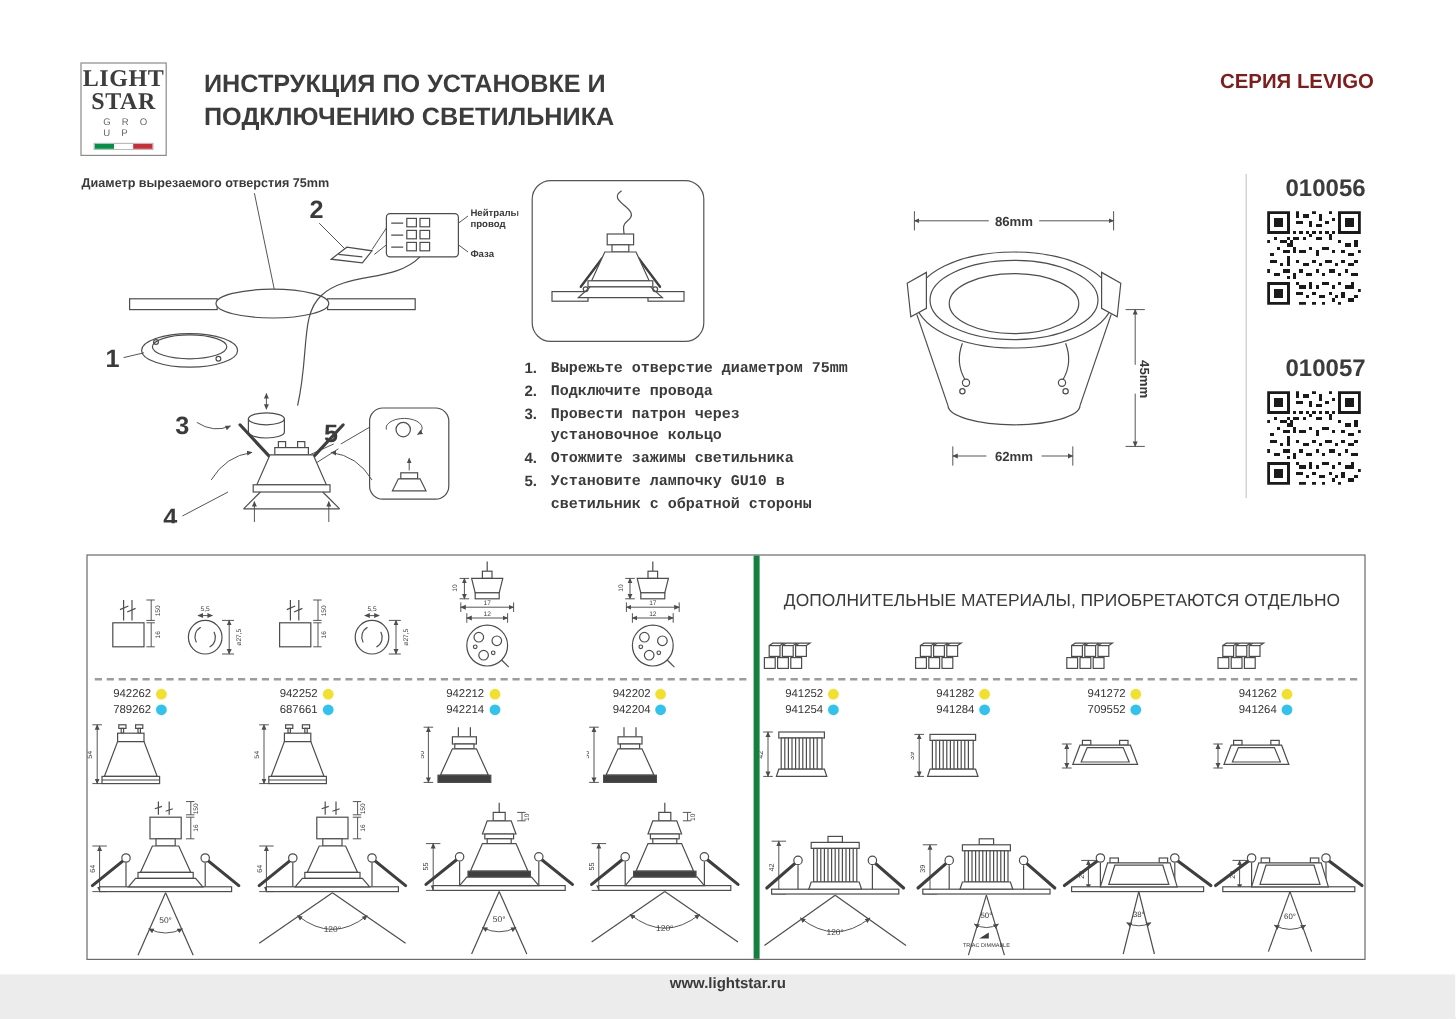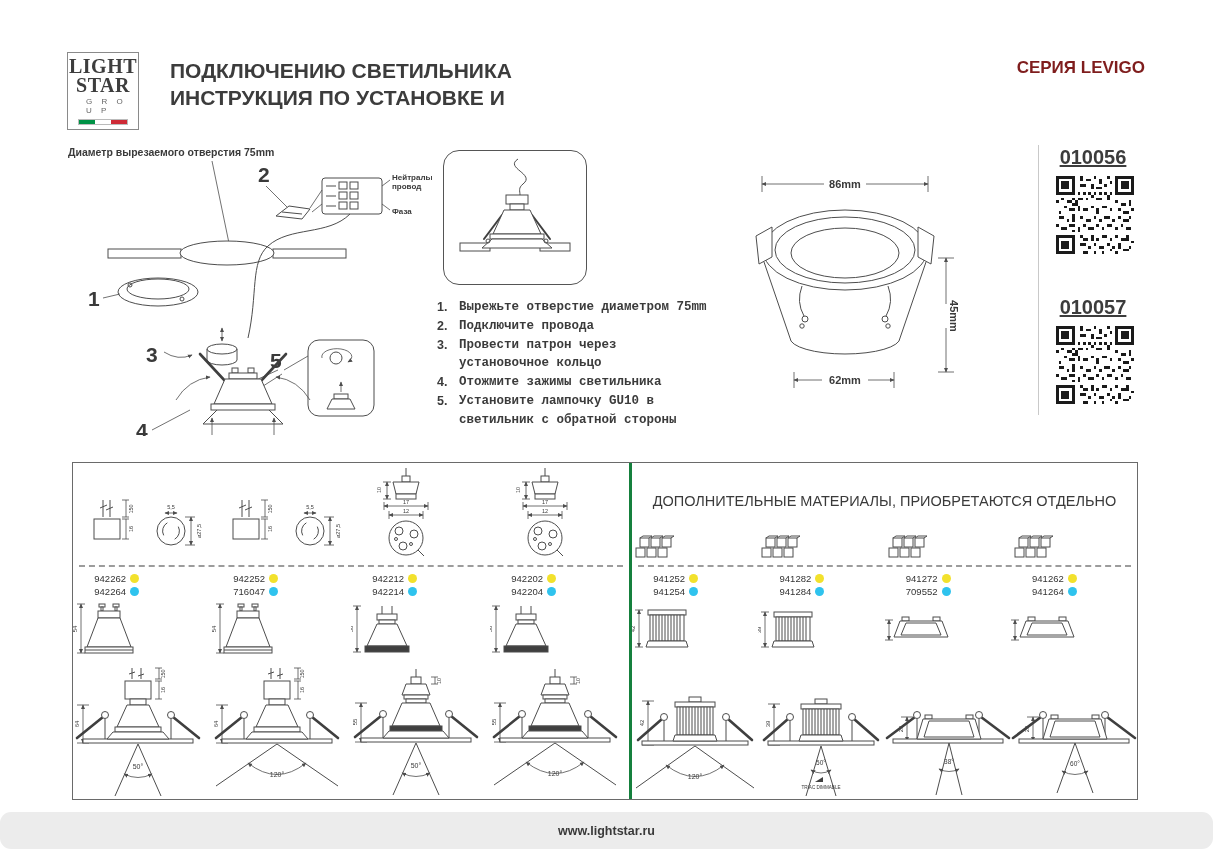--- a/index.html
+++ b/index.html
@@ -25,43 +25,43 @@
   .head-right{right:68px;top:58px;text-align:right;color:#7f1d1d;}
   .head-series{font-size:17px;font-weight:bold;}
   .head-articles{font-size:21px;font-weight:bold;margin-top:6px;}
   
   .steps{left:437px;top:298px;width:272px;font-size:12.5px;font-weight:600;color:#3b3b3b;}
   .step-row{display:flex;line-height:1.5;}
   .step-num{width:22px;flex:none;}
   .step-text{flex:1;font-family:Liberation Mono, monospace;}
   
   .qr-divider{left:1038px;top:145px;width:1px;height:270px;background:#c9c9c9;}
-  .qr-article{left:1048px;width:90px;text-align:center;font-size:20px;font-weight:bold;color:#3c3c3c;text-decoration:underline;}
+  .qr-article{left:1048px;width:90px;text-align:right;font-size:20px;font-weight:bold;color:#3c3c3c;}
   .qr{position:absolute;width:78px;height:78px;}
   
   .led-title{left:0;top:441px;width:100%;text-align:center;font-size:13px;color:#3a3a3a;letter-spacing:0.2px;}
   .led-table{left:72px;top:462px;width:1066px;height:338px;border:1px solid #6a6a6a;display:flex;box-sizing:border-box;}
   .half{position:relative;height:100%;}
   .half-left{width:556px;}
-  .half-right{flex:1;border-left:3px solid #15803d;}
+  .half-right{flex:1;border-left:5px solid #15803d;}
   .dash{position:absolute;top:102px;left:6px;right:6px;border-top:2px dashed #9c9c9c;}
   .cols{display:flex;height:100%;}
   .col{flex:1;display:flex;flex-direction:column;align-items:flex-start;}
   .ctop{height:102px;display:flex;align-items:flex-end;justify-content:center;padding-bottom:3px;box-sizing:border-box;}
   .cparts{height:36px;padding-top:8px;box-sizing:border-box;font-size:9.5px;color:#333;}
   .prow{width:66px;display:flex;justify-content:flex-end;align-items:center;gap:4px;height:13px;}
   .dot{width:9px;height:9px;border-radius:50%;flex:none;}
   .dot-y{background:#f2e12c;}
   .dot-b{background:#2fc3ee;}
   .clamp{height:66px;display:flex;align-items:center;justify-content:center;}
   .cinst{height:134px;display:flex;align-items:flex-start;justify-content:center;}
   .xtitle{position:absolute;top:30px;left:0;width:100%;text-align:center;font-size:14.5px;color:#3a3a3a;}
   
   .footer{left:0;top:812px;width:100%;height:37px;background:#ececec;display:flex;
-          align-items:center;justify-content:center;font-size:12.5px;font-weight:bold;color:#3a3a3a;border-radius:11px;}
+          align-items:flex-start;justify-content:center;font-size:12.5px;font-weight:bold;color:#3a3a3a;}
 </style>
 </head>
 <body>
 
 <svg width="0" height="0" style="position:absolute">
   <defs>
     <marker id="ar" viewBox="0 0 10 10" refX="8" refY="5" markerWidth="6.5" markerHeight="6.5" orient="auto-start-reverse">
       <path d="M0,1 L9,5 L0,9 z" fill="#4d4d4d"></path>
     </marker>
     <pattern id="hch" width="5" height="5" patternUnits="userSpaceOnUse">
@@ -184,22 +184,22 @@
     <div class="logo-word">STAR</div>
     <div class="logo-group">G R O U P</div>
     <div class="logo-flag">
       <span style="background:#009246"></span>
         <span style="background:#fff"></span>
         <span style="background:#ce2b37"></span>
     </div>
   </div>
 
   <div class="abs doc-title">
+    <div>ИНСТРУКЦИЯ ПО УСТАНОВКЕ И</div>
     <div>ПОДКЛЮЧЕНИЮ СВЕТИЛЬНИКА</div>
-    <div>ИНСТРУКЦИЯ ПО УСТАНОВКЕ И</div>
   </div>
 
   <div class="abs head-right">
     <div class="head-series">СЕРИЯ LEVIGO</div>
   </div>
 
   <svg class="abs" style="left:60px;top:142px" width="372" height="294" viewBox="0 0 372 294">
     <text x="8" y="14" font-size="10.5" font-weight="bold">Диаметр вырезаемого отверстия 75mm</text>
     <line class="dim" x1="152" y1="19" x2="170" y2="106"></line>
 
@@ -390,21 +390,21 @@
               <line class="dim" x1="118" y1="20" x2="118" y2="48" marker-start="url(#ar)" marker-end="url(#ar)"></line>
               <text transform="rotate(-90 128 34)" x="128" y="34" font-size="5.5" text-anchor="middle">ø27,5</text>
             </svg>
           </div>
           <div class="cparts">
             <div class="prow">
                 <span>942262</span>
                 <span class="dot dot-y"></span>
               </div>
             <div class="prow">
-                <span>942264</span>
+                <span>789262</span>
                 <span class="dot dot-b"></span>
               </div>
           </div>
           <div class="clamp">
             <svg width="70" height="60" viewBox="0 0 70 60">
               <line class="dim" x1="4" y1="2" x2="12" y2="2"></line>
                 <line class="dim" x1="4" y1="51" x2="12" y2="51"></line>
               <line class="dim" x1="8" y1="2" x2="8" y2="51" marker-start="url(#ar)" marker-end="url(#ar)"></line>
               <text transform="rotate(-90 4 27)" x="4" y="27" font-size="6" text-anchor="middle">54</text>
               <rect class="lnw" x="26" y="2" width="6" height="3"></rect>
@@ -481,21 +481,21 @@
               <line class="dim" x1="118" y1="20" x2="118" y2="48" marker-start="url(#ar)" marker-end="url(#ar)"></line>
               <text transform="rotate(-90 128 34)" x="128" y="34" font-size="5.5" text-anchor="middle">ø27,5</text>
             </svg>
           </div>
           <div class="cparts">
             <div class="prow">
                 <span>942252</span>
                 <span class="dot dot-y"></span>
               </div>
             <div class="prow">
-                <span>716047</span>
+                <span>687661</span>
                 <span class="dot dot-b"></span>
               </div>
           </div>
           <div class="clamp">
             <svg width="70" height="60" viewBox="0 0 70 60">
               <line class="dim" x1="4" y1="2" x2="12" y2="2"></line>
                 <line class="dim" x1="4" y1="51" x2="12" y2="51"></line>
               <line class="dim" x1="8" y1="2" x2="8" y2="51" marker-start="url(#ar)" marker-end="url(#ar)"></line>
               <text transform="rotate(-90 4 27)" x="4" y="27" font-size="6" text-anchor="middle">54</text>
               <rect class="lnw" x="26" y="2" width="6" height="3"></rect>

